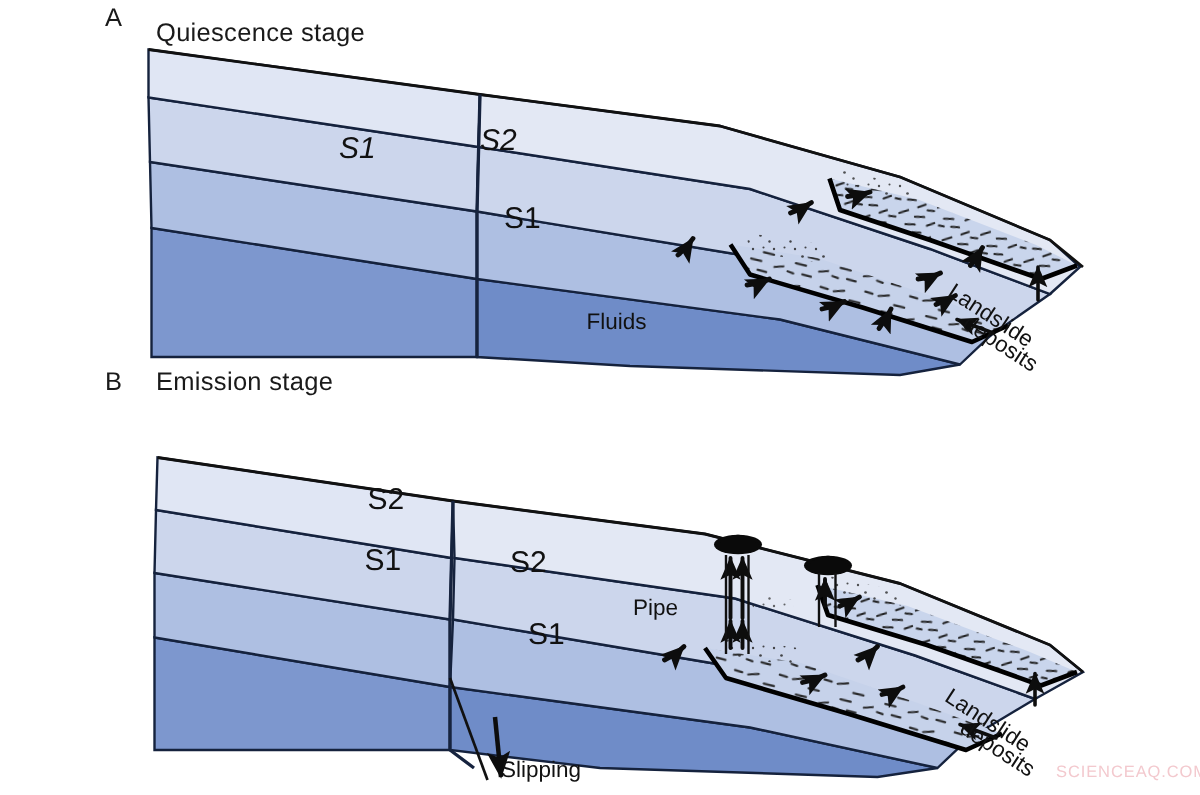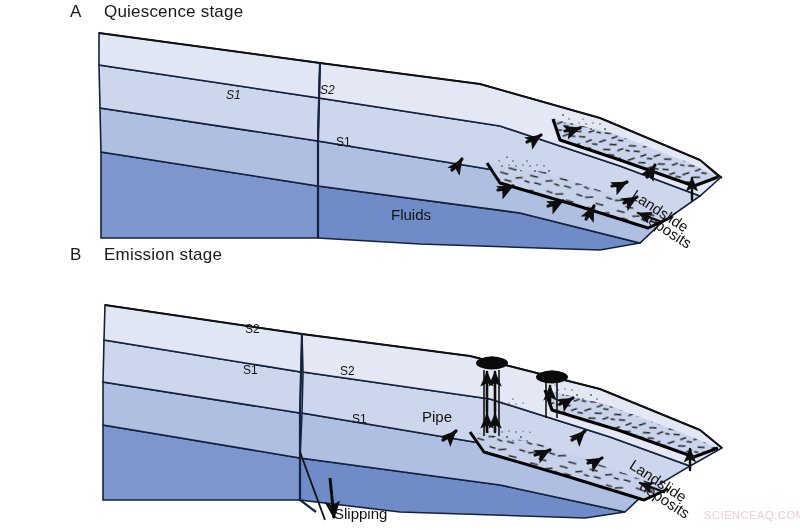--- a/index.html
+++ b/index.html
@@ -26,21 +26,21 @@
     color: #1a1a1a;
   }
   .diagram-label {
     position: absolute;
     font-size: 15px;
     color: #111111;
     white-space: nowrap;
   }
   .unit-label {
     position: absolute;
-    font-size: 12px;
+    font-size: 20px;
     font-style: italic;
     color: #111111;
     white-space: nowrap;
   }
   .unit-label.upright { font-style: normal; }
   .rot-label {
     position: absolute;
     font-size: 15px;
     color: #111111;
     white-space: nowrap;
@@ -219,42 +219,42 @@
 
       <g stroke="#0d0d0d" stroke-width="2.4" fill="none" stroke-linecap="round">
         <path d="M690,470 L690,449" marker-end="url(#arrowhead)"></path>
         <path d="M664,492 L640,483" marker-end="url(#arrowhead)"></path>
       </g>
     </g>
   </svg>
 
   
   <div class="panel-letter" style="left:70px; top:2px;">A</div>
-  <div class="panel-title" style="left:104px; top:2px;">Quiescence stage</div>
+  <div class="panel-title" style="left:104px; top:12px;">Quiescence stage</div>
 
   <div class="unit-label" style="left:226px; top:88px;">S1</div>
   <div class="unit-label" style="left:320px; top:83px;">S2</div>
   <div class="unit-label upright" style="left:336px; top:135px;">S1</div>
 
   <div class="diagram-label" style="left:391px; top:170px;margin-top:36px;">Fluids</div>
 
   <div class="rot-label" style="left:638px; top:186px; transform: rotate(33deg);">Landslide</div>
   <div class="rot-label" style="left:648px; top:207px; transform: rotate(33deg);">deposits</div>
 
   
   <div class="panel-letter" style="left:70px; top:245px;">B</div>
   <div class="panel-title" style="left:104px; top:245px;text-align:center;">Emission stage</div>
 
   <div class="unit-label upright" style="left:245px; top:322px;">S2</div>
   <div class="unit-label upright" style="left:243px; top:363px;">S1</div>
   <div class="unit-label upright" style="left:340px; top:364px;">S2</div>
   <div class="unit-label upright" style="left:352px; top:412px;">S1</div>
 
 
-  <div class="diagram-label" style="left:422px; top:397px;margin-top:11px;">Pipe</div>
+  <div class="diagram-label" style="left:422px; top:397px;">Pipe</div>
 
   <div class="diagram-label" style="left:334px; top:505px;">Slipping</div>
 
   <div class="rot-label" style="left:636px; top:456px; transform: rotate(33deg);">Landslide</div>
   <div class="rot-label" style="left:646px; top:477px; transform: rotate(33deg);">deposits</div>
 
   <div class="watermark" style="left:704px; top:509px;">SCIENCEAQ.COM</div>
 
 </div>
 

